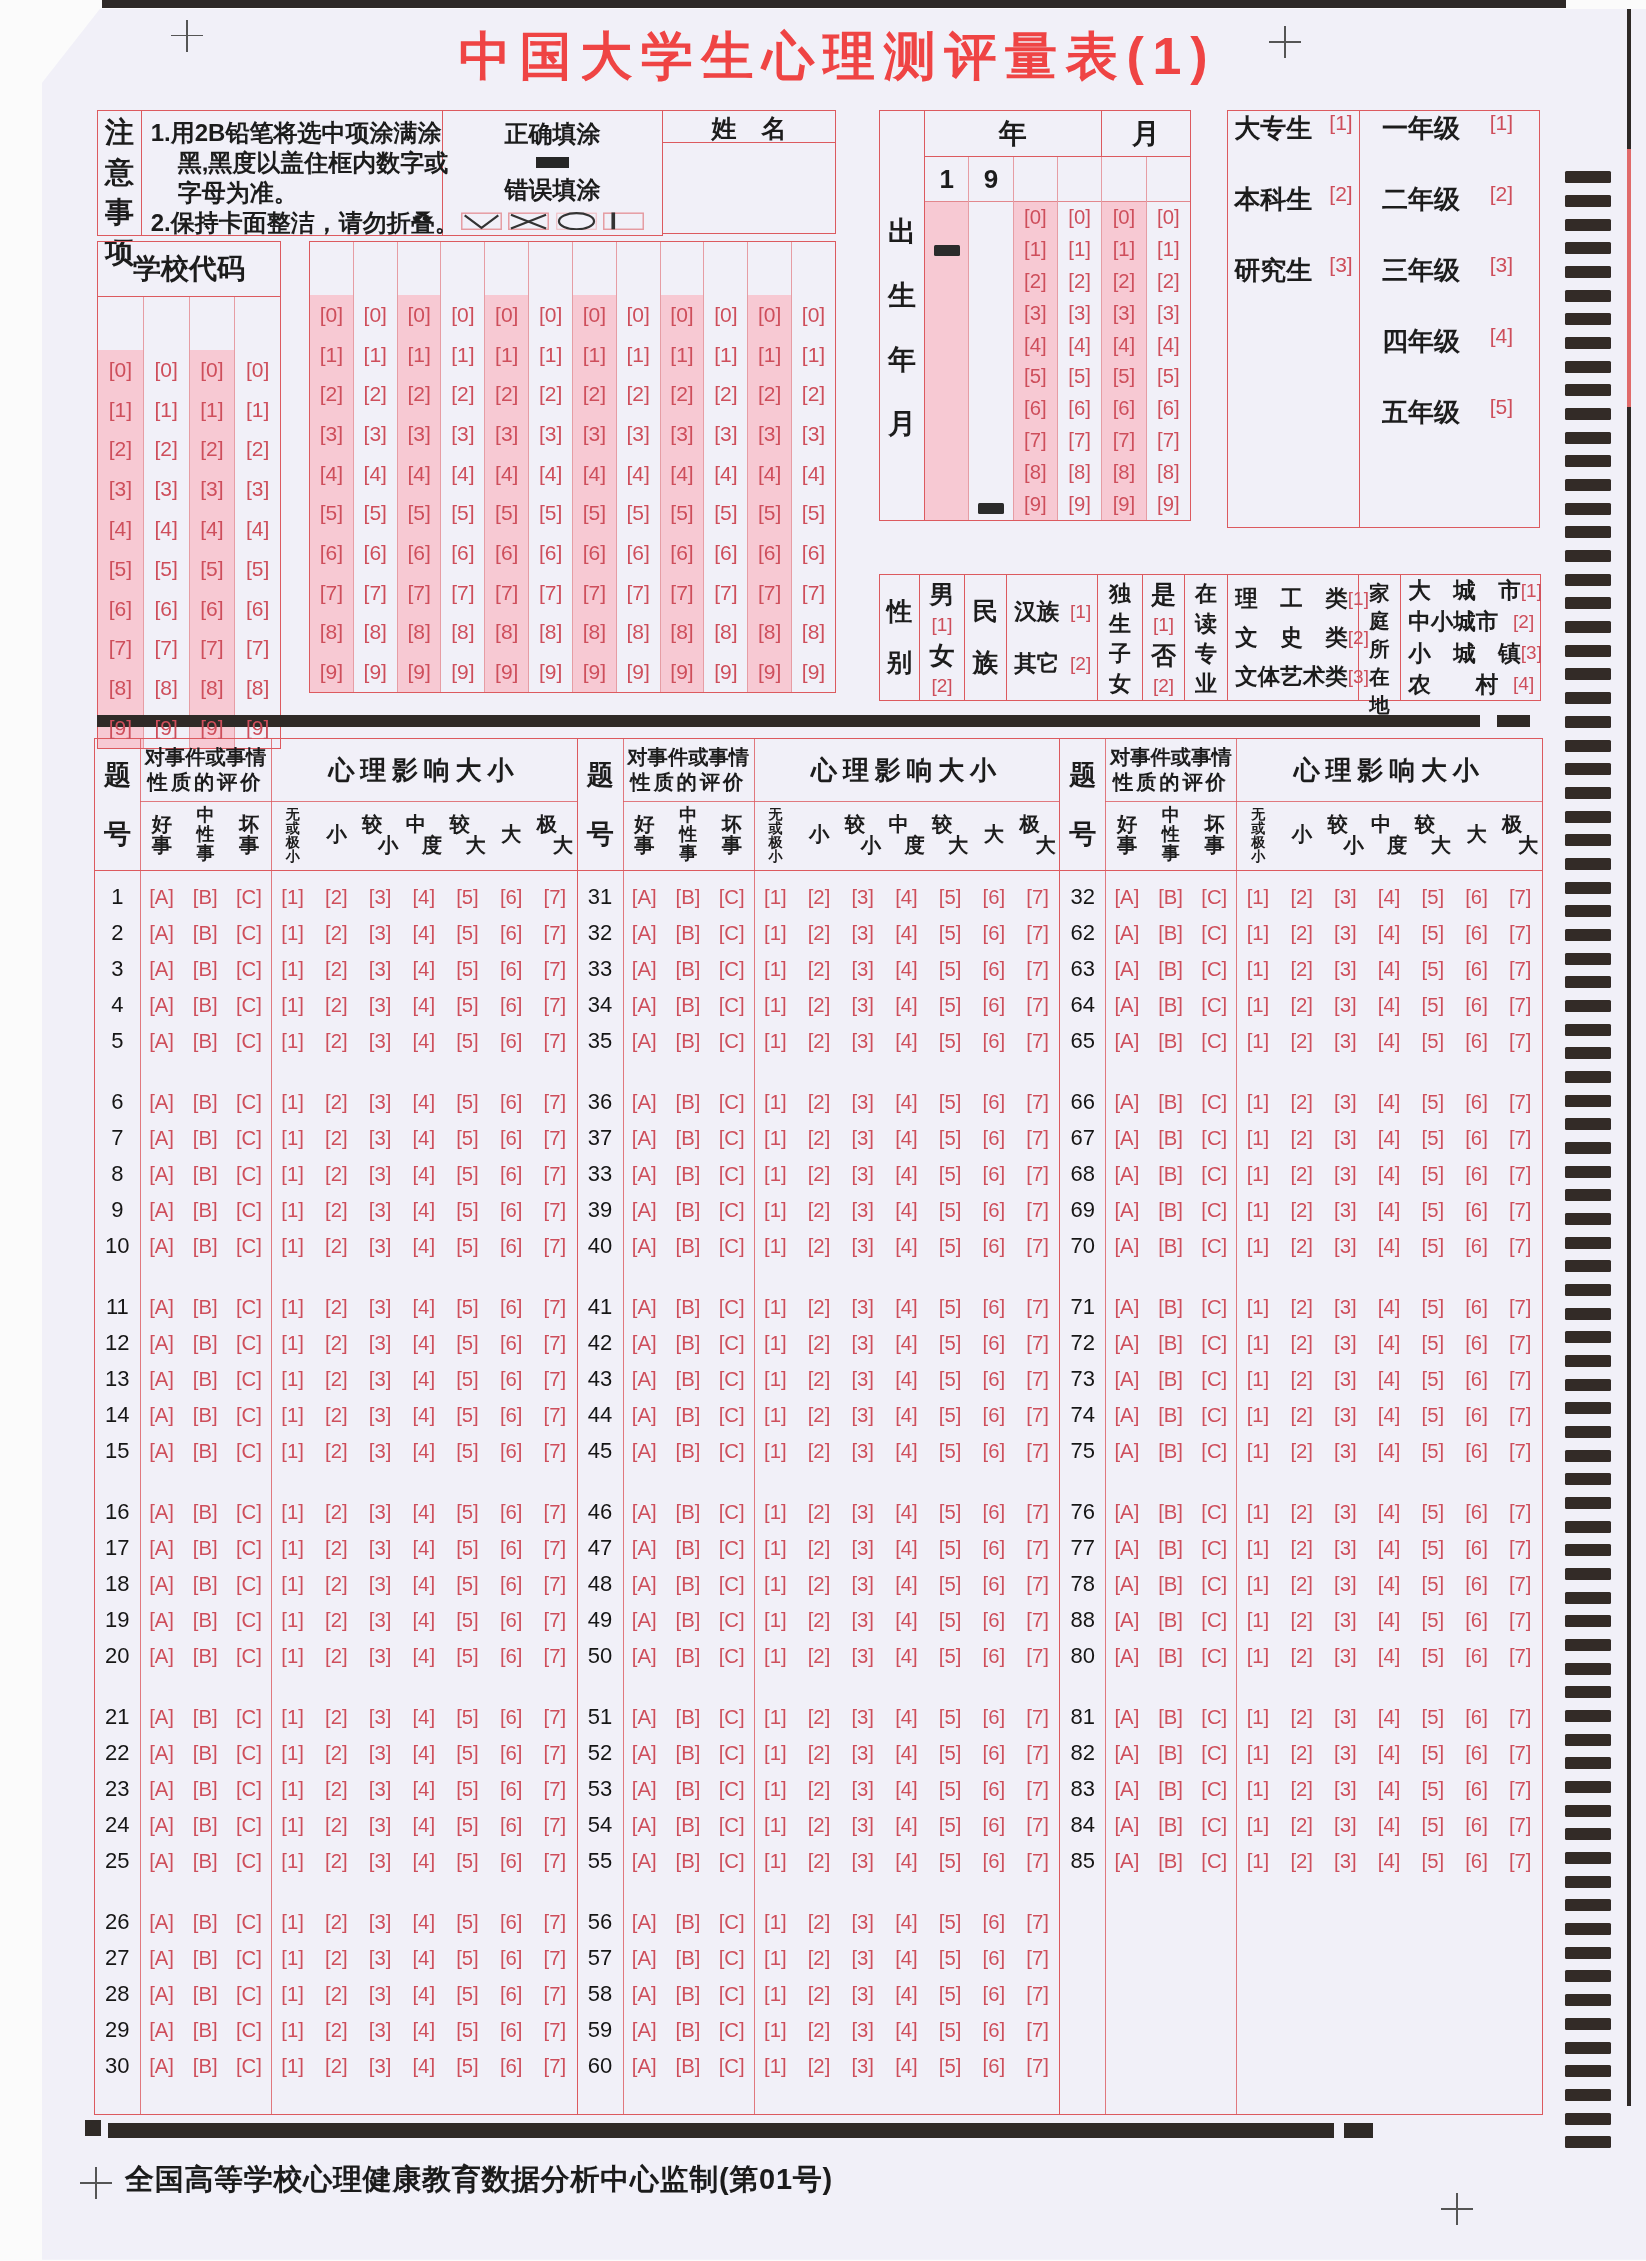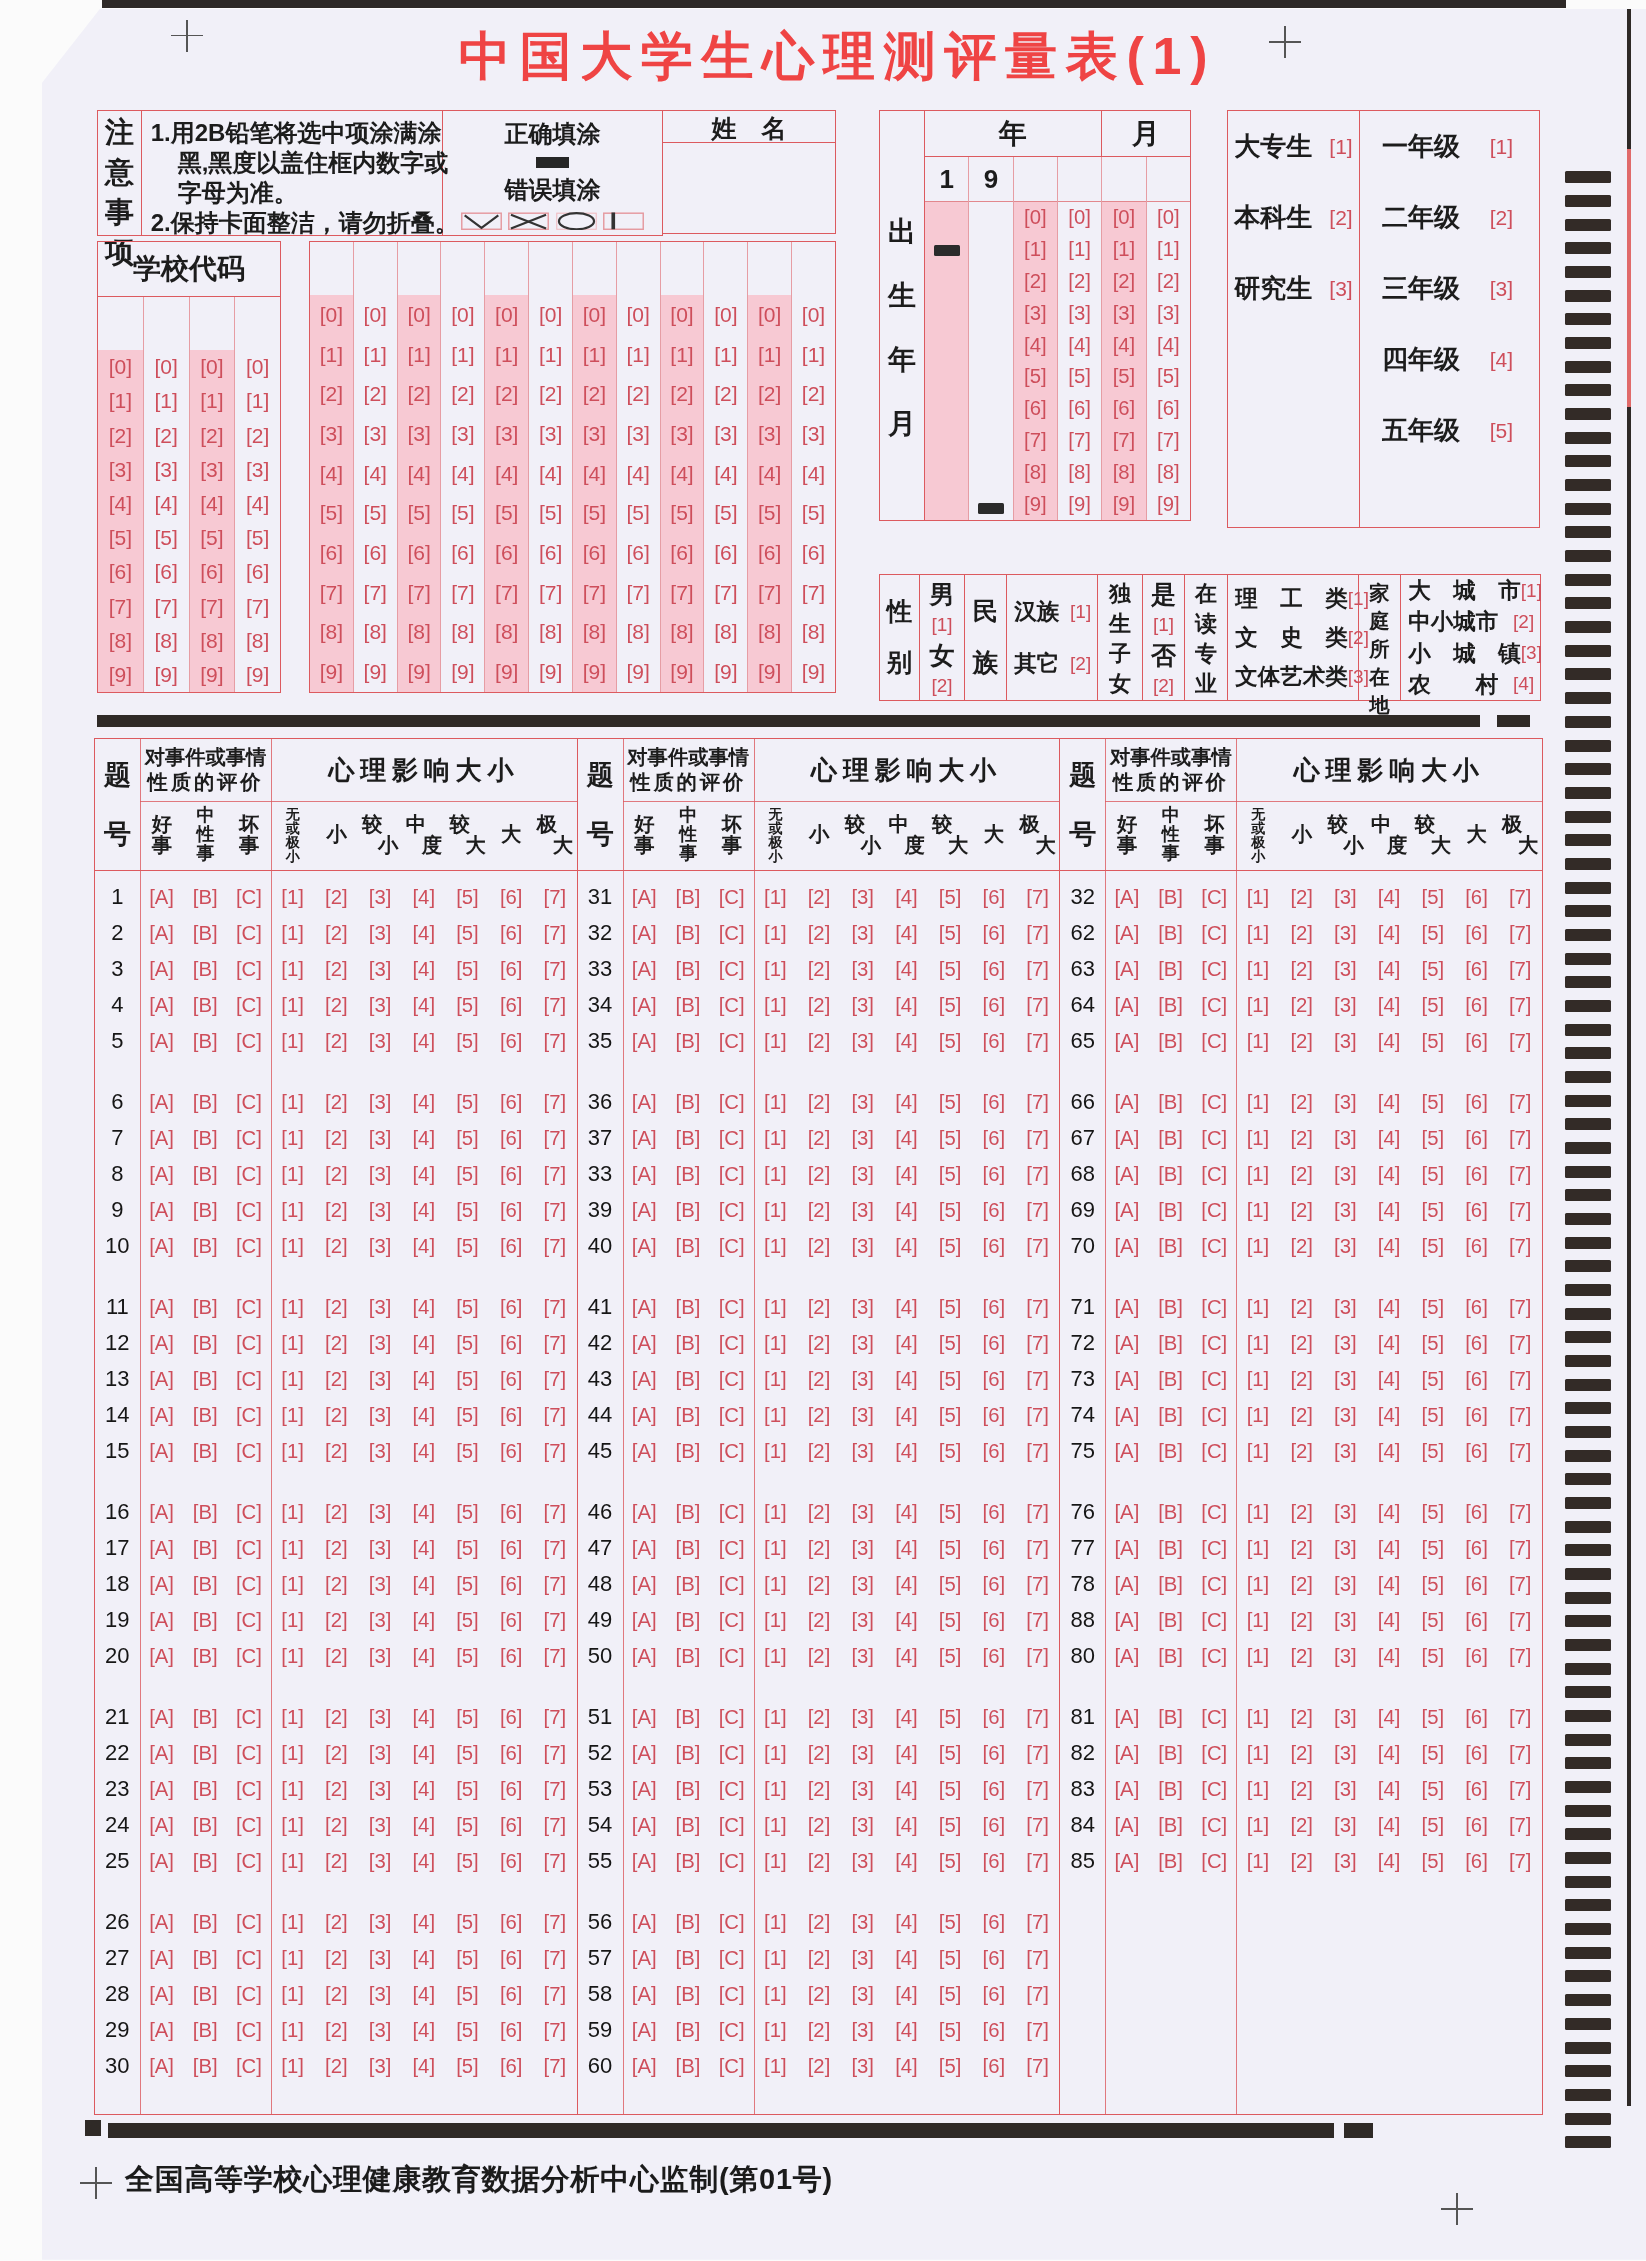--- a/index.html
+++ b/index.html
@@ -30,21 +30,21 @@
   .n-example{flex:1;text-align:center;padding-top:7.3px;font-weight:600;}
   .ex-label{font-size:24px;color:#1c1c1c;}
   .ex-rect{width:33px;height:11px;background:#262626;margin:6.5px auto 5.8px;}
   .ex-icons{display:flex;justify-content:center;gap:6.5px;margin-top:5.1px;}
   
   .namebox{left:662px;top:110px;width:174px;height:124px;display:flex;flex-direction:column;}
   .name-head{height:30px;border-bottom:1.5px solid #dc5a5f;text-align:center;font-size:25px;font-weight:600;
              color:#1c1c1c;padding-top:0.7px;}
   .name-body{flex:1;}
   
-  .codebox{left:97px;top:241px;width:184px;height:452px;display:flex;flex-direction:column;}
+  .codebox{left:97px;top:241px;width:184px;height:508px;display:flex;flex-direction:column;}
   .idbox{left:309px;top:241px;width:527px;height:452px;display:flex;flex-direction:column;}
   .grid-head{height:54px;border-bottom:1.5px solid #dc5a5f;display:flex;align-items:center;justify-content:center;
              font-size:28px;font-weight:600;color:#1c1c1c;}
   .dgrid{flex:1;display:flex;}
   .dcol{flex:1;position:relative;display:flex;flex-direction:column;padding-top:53px;box-sizing:border-box;
         border-right:0.7px solid rgba(220,90,95,.55);}
   .dcol:last-child{border-right:none;}
   .dcol.pink::before{content:'';position:absolute;left:0;right:0;top:53px;bottom:0;background:#f7c9d3;}
   .dcell{flex:1;display:flex;align-items:center;justify-content:center;font-size:21px;color:#ce4e5b;
          position:relative;z-index:1;white-space:nowrap;}
@@ -69,21 +69,21 @@
   
   .tgbox{left:1227px;top:110px;width:313px;height:418px;display:flex;flex-direction:column;}
   .tg-head{height:64px;display:flex;border-bottom:1.5px solid #dc5a5f;}
   .tg-h1{width:132px;border-right:1.5px solid #dc5a5f;display:flex;align-items:center;justify-content:center;
          font-size:27px;font-weight:600;color:#1c1c1c;box-sizing:border-box;}
   .tg-h2{flex:1;display:flex;align-items:center;justify-content:center;font-size:27px;font-weight:600;
          color:#1c1c1c;letter-spacing:5.8px;}
   .tg-body{flex:1;display:flex;}
   .tg-col1{width:132px;border-right:1.5px solid #dc5a5f;box-sizing:border-box;}
   .tg-col2{flex:1;}
-  .tg-row{height:71px;display:flex;align-items:center;justify-content:center;gap:17px;}
+  .tg-row{height:71px;display:flex;justify-content:center;gap:17px;}
   .tg-col2 .tg-row{justify-content:space-between;padding:0 26px 0 22px;}
   .tg-lbl{font-size:26px;font-weight:600;color:#1c1c1c;white-space:nowrap;}
   .tg-code{font-size:21px;color:#ce4e5b;white-space:nowrap;}
   
   .demobox{left:879px;top:574px;width:662px;height:127px;display:flex;}
   .dgc{border-right:1.5px solid #dc5a5f;box-sizing:border-box;display:flex;flex-direction:column;
        align-items:center;justify-content:space-evenly;}
   .demobox .dgc:last-child{border-right:none;}
   .dg-label{font-weight:600;color:#1c1c1c;padding:4.4px 0;}
   .dg-l0,.dg-l1{font-size:25.4px;}

